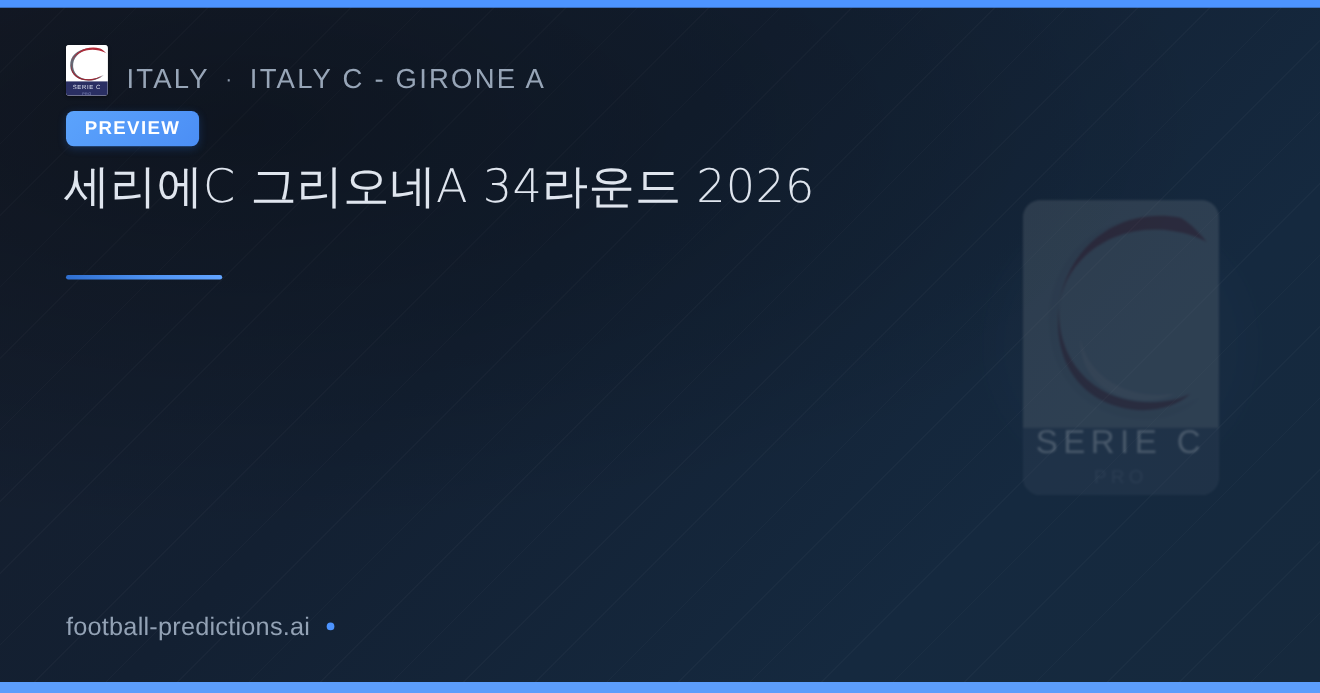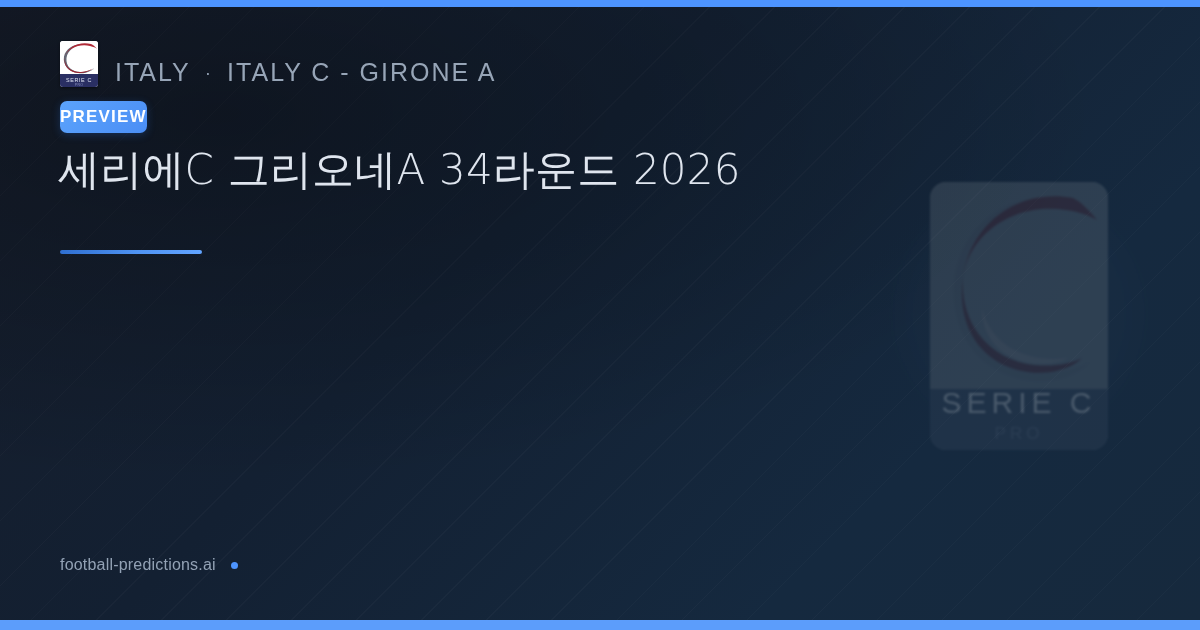--- a/index.html
+++ b/index.html
@@ -137,21 +137,21 @@
     white-space:nowrap;
     margin-top:16px;
   }
   .crumb-sep { font-size:19px; color:#8b99ab; line-height:1; }
 
   
   #preview-badge {
     position:absolute;
     left:60px; top:101px;
     height:32px;
-    padding:0 0;
+    padding:0 17px;
     display:flex; align-items:center;
     border-radius:7px;
     background:linear-gradient(135deg,#5ba3fc 0%,#4b8ef5 100%);
     color:#ffffff;
     font-size:17px;
     font-weight:bold;
     letter-spacing:1.2px;
     box-shadow:0 2px 8px rgba(40,110,220,0.28);
   }
 
@@ -174,21 +174,21 @@
     width:142px; height:4px;
     border-radius:2px;
     background:linear-gradient(90deg,#2f6fd0 0%,#4f93f2 55%,#62a4ff 100%);
   }
 
   
   #footer {
     position:absolute;
     left:60px; top:556px;
     display:flex; align-items:center; gap:15px;
-    font-size:16px;
+    font-size:23px;
     color:#93a2b5;
     letter-spacing:0.2px;
   }
   #footer-dot {
     width:7px; height:7px; border-radius:50%;
     background:#4d94ff;
     flex:0 0 auto;
   }
 </style>
 </head>

